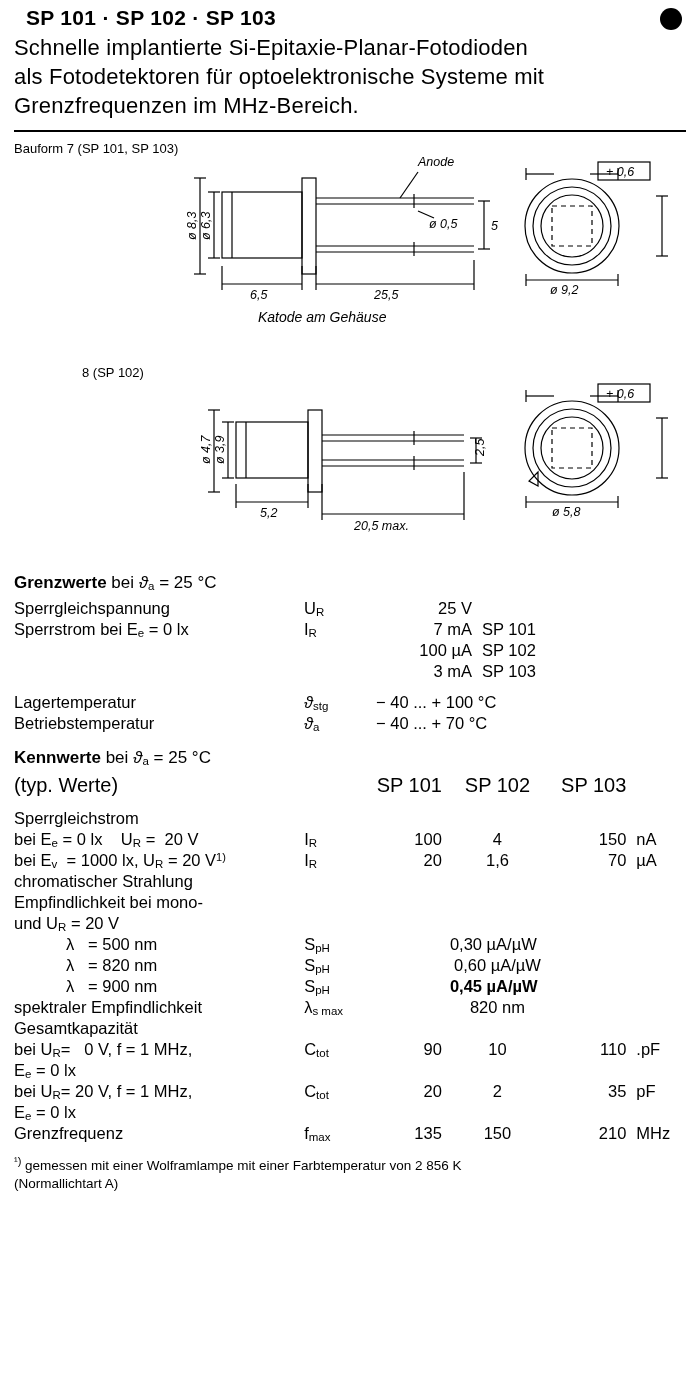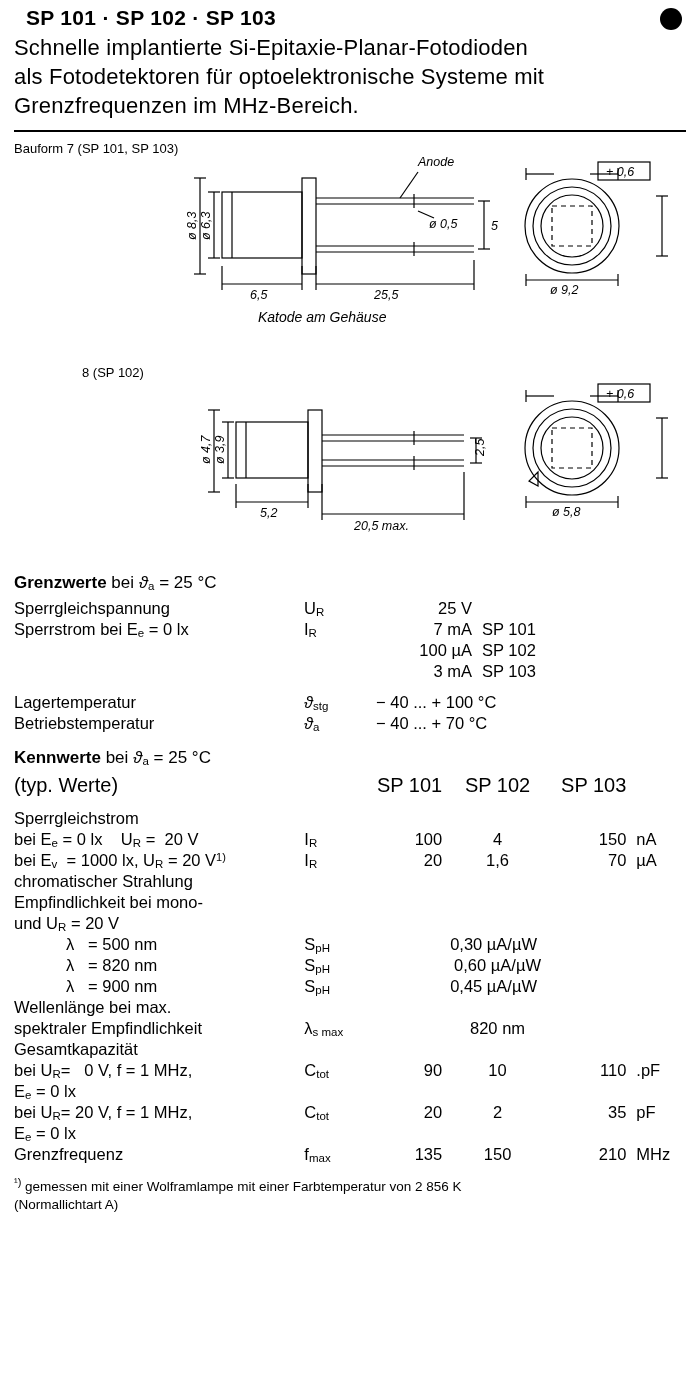--- a/index.html
+++ b/index.html
@@ -384,28 +384,25 @@
         <td class="c-sym">S<span class="sub">pH</span></td>
         <td class="c-v1"></td>
         <td class="c-v2" style="text-align:center; white-space:nowrap;">0,60 µA/µW</td>
         <td class="c-v3"></td>
         <td class="c-unit"></td>
       </tr>
       <tr>
         <td class="c-label lambda-ind">λ&nbsp;&nbsp;&nbsp;= 900 nm</td>
         <td class="c-sym">S<span class="sub">pH</span></td>
         <td class="c-v1"></td>
-        <td class="c-v2" style="text-align:left; white-space:nowrap;">0,45 µA/µW</td>
-        <td class="c-v3"></td>
-        <td class="c-unit"></td>
-      </tr>
-
-      <tr>
-        <td colspan="6">Wellenlänge bei max.</td>
-      </tr>
+        <td class="c-v2" style="text-align:left; white-space:nowrap;font-weight:bold;">0,45 µA/µW</td>
+        <td class="c-v3"></td>
+        <td class="c-unit"></td>
+      </tr>
+
       <tr>
         <td class="c-label">spektraler Empfindlichkeit</td>
         <td class="c-sym">λ<span class="sub">s max</span></td>
         <td class="c-v1"></td>
         <td class="c-v2">820 nm</td>
         <td class="c-v3"></td>
         <td class="c-unit"></td>
       </tr>
 
       <tr>

